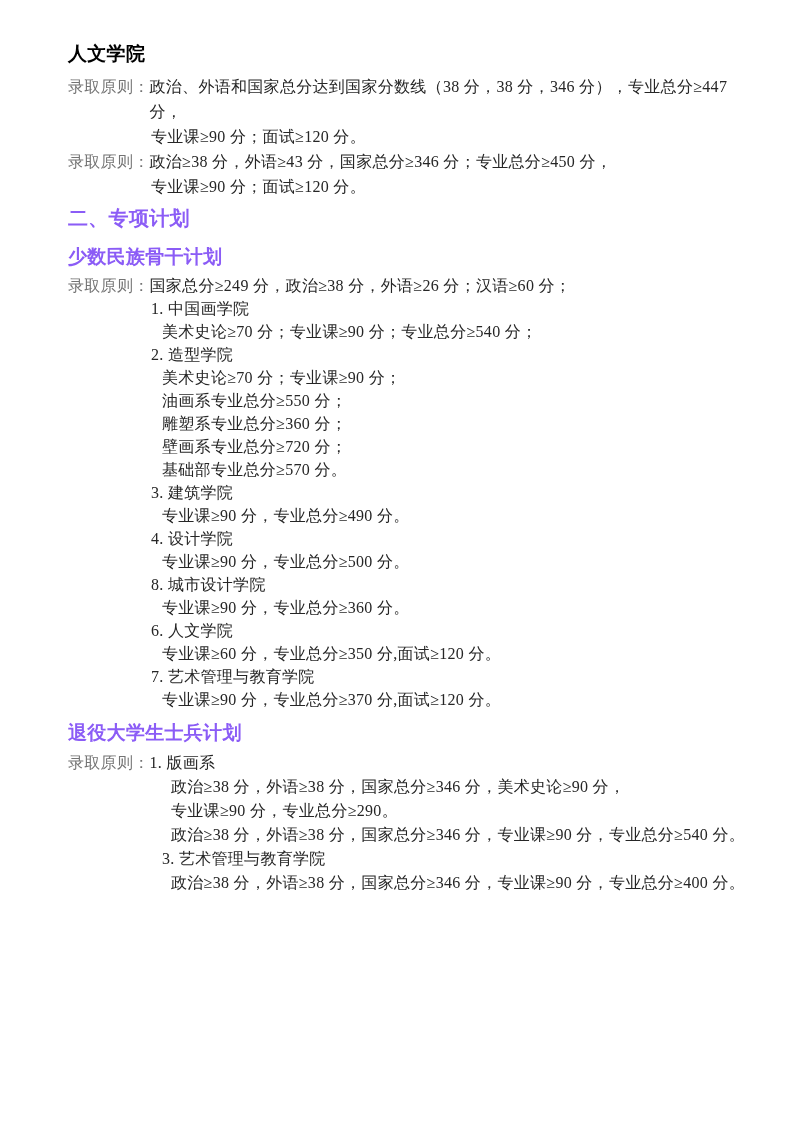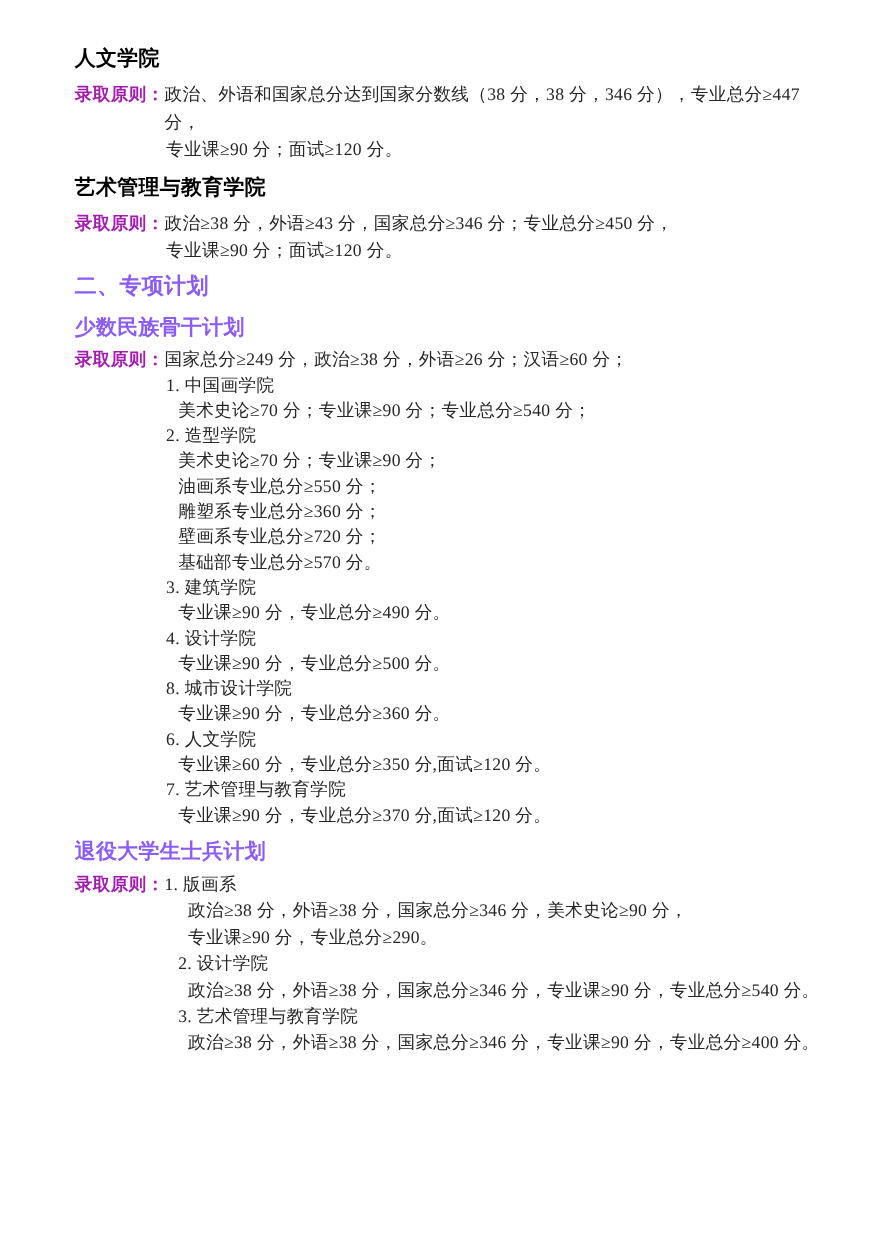--- a/index.html
+++ b/index.html
@@ -30,22 +30,22 @@
   }
   .college-heading.second { margin-top: 10px; }
   .rule-para { margin: 0; }
   .rule-row {
     display: flex;
     align-items: flex-start;
     line-height: 25px;
   }
   .rule-label {
     flex: 0 0 75px;
-    font-weight: bold;
-    color: #a21caf;
+    font-weight: normal;
+    color: #737373;
     white-space: nowrap;
   }
   .rule-text { flex: 1; }
   .rule-cont {
     margin-left: 83px;
     line-height: 25px;
   }
   .big-section-heading {
     font-size: 20px;
     line-height: 26px;
@@ -80,21 +80,20 @@
     <div class="rule-para">
       <div class="rule-row">
         <span class="rule-label">录取原则：</span>
         <span class="rule-text">政治、外语和国家总分达到国家分数线（38 分，38 分，346 分），专业总分≥447 分，</span>
       </div>
       <div class="rule-cont">专业课≥90 分；面试≥120 分。</div>
     </div>
   </div>
 
   <div>
-    <div class="college-heading second">艺术管理与教育学院</div>
     <div class="rule-para">
       <div class="rule-row">
         <span class="rule-label">录取原则：</span>
         <span class="rule-text">政治≥38 分，外语≥43 分，国家总分≥346 分；专业总分≥450 分，</span>
       </div>
       <div class="rule-cont">专业课≥90 分；面试≥120 分。</div>
     </div>
   </div>
 
   <div class="big-section-heading">二、专项计划</div>
@@ -137,21 +136,20 @@
   <div>
     <div class="plan-heading veteran">退役大学生士兵计划</div>
     <div class="veteran-list">
       <div class="rule-row">
         <span class="rule-label">录取原则：</span>
         <span class="rule-text">1. 版画系</span>
       </div>
       <div class="item-detail">政治≥38 分，外语≥38 分，国家总分≥346 分，美术史论≥90 分，</div>
       <div class="item-detail">专业课≥90 分，专业总分≥290。</div>
 
-      <div class="item-name">2. 设计学院</div>
       <div class="item-detail">政治≥38 分，外语≥38 分，国家总分≥346 分，专业课≥90 分，专业总分≥540 分。</div>
 
       <div class="item-name">3. 艺术管理与教育学院</div>
       <div class="item-detail">政治≥38 分，外语≥38 分，国家总分≥346 分，专业课≥90 分，专业总分≥400 分。</div>
     </div>
   </div>
 
 </div>
 
 </body></html>

